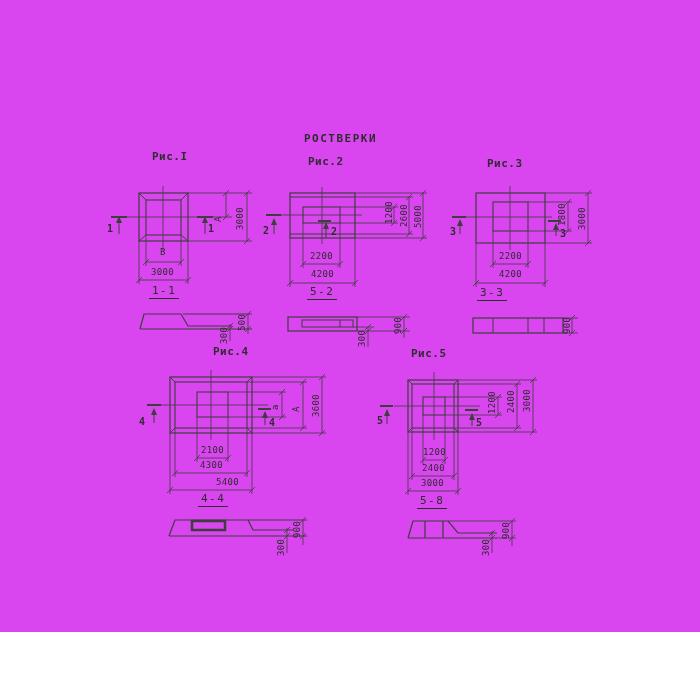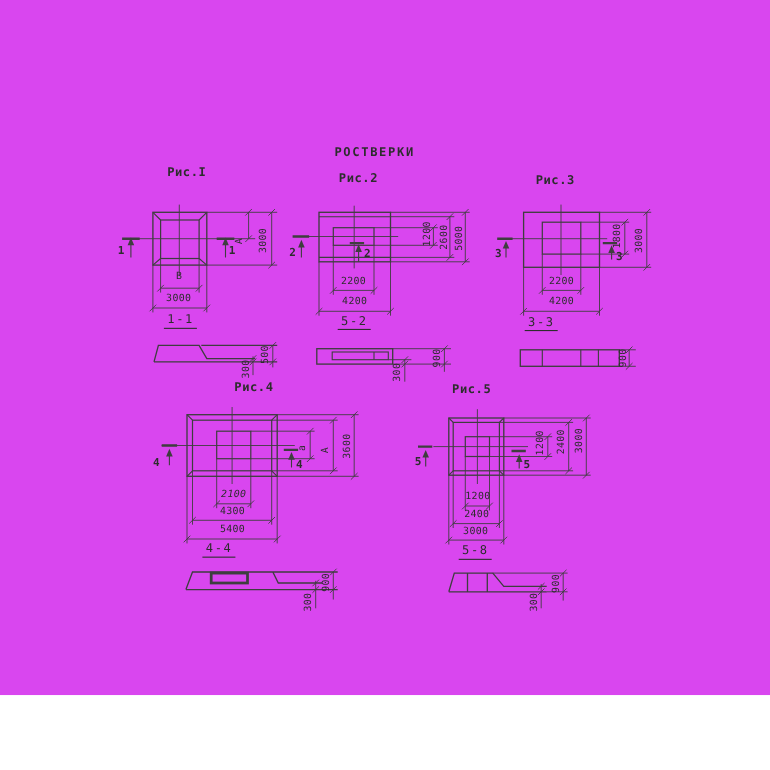--- a/index.html
+++ b/index.html
@@ -159,26 +159,26 @@
   <div class="lbl dim" style="left:499px;top:270px;">4200</div>
   <div class="lbl marker" style="left:450px;top:227px;">3</div>
   <div class="lbl marker" style="left:560px;top:229px;">3</div>
   <div class="lbl sectitle" style="left:477px;top:287px;">3-3</div>
   <div class="lbl dim rot" style="left:563px;top:334px;">900</div>
 
   <div class="lbl figlabel" style="left:213px;top:346px;">Рис.4</div>
   <div class="lbl dim rot" style="left:271px;top:410px;">а</div>
   <div class="lbl dim rot" style="left:292px;top:412px;">A</div>
   <div class="lbl dim rot" style="left:312px;top:417px;">3600</div>
-  <div class="lbl dim" style="left:201px;top:446px;font-style:italic;">2100</div>
+  <div class="lbl dim" style="left:201px;top:446px;">2100</div>
   <div class="lbl dim" style="left:200px;top:461px;">4300</div>
-  <div class="lbl dim" style="left:200px;top:478px;">5400</div>
+  <div class="lbl dim" style="left:216px;top:478px;">5400</div>
   <div class="lbl marker" style="left:139px;top:417px;">4</div>
   <div class="lbl marker" style="left:269px;top:418px;">4</div>
-  <div class="lbl sectitle" style="left:184px;top:493px;text-align:right;">4-4</div>
+  <div class="lbl sectitle" style="left:198px;top:493px;text-align:right;">4-4</div>
   <div class="lbl dim rot" style="left:277px;top:556px;">300</div>
   <div class="lbl dim rot" style="left:293px;top:538px;">900</div>
 
   <div class="lbl figlabel" style="left:411px;top:348px;">Рис.5</div>
   <div class="lbl dim rot" style="left:488px;top:414px;">1200</div>
   <div class="lbl dim rot" style="left:507px;top:413px;">2400</div>
   <div class="lbl dim rot" style="left:523px;top:412px;">3000</div>
   <div class="lbl dim" style="left:423px;top:448px;">1200</div>
   <div class="lbl dim" style="left:422px;top:464px;">2400</div>
   <div class="lbl dim" style="left:421px;top:479px;">3000</div>

